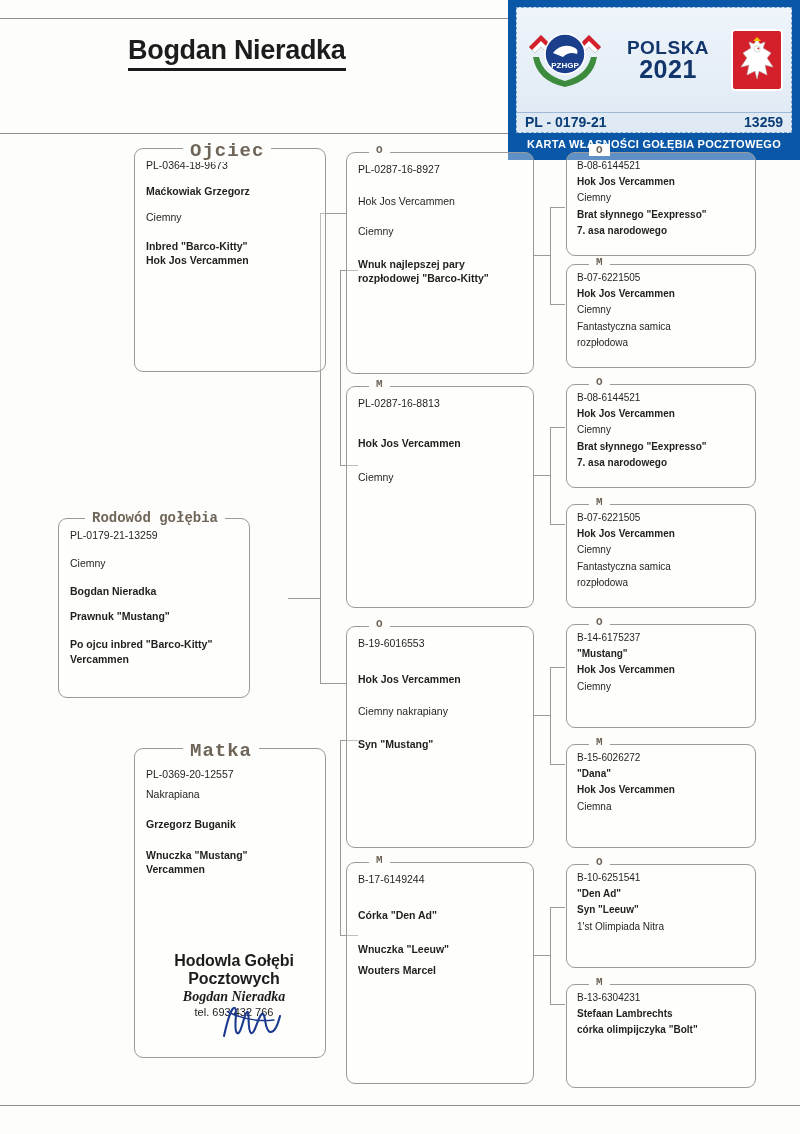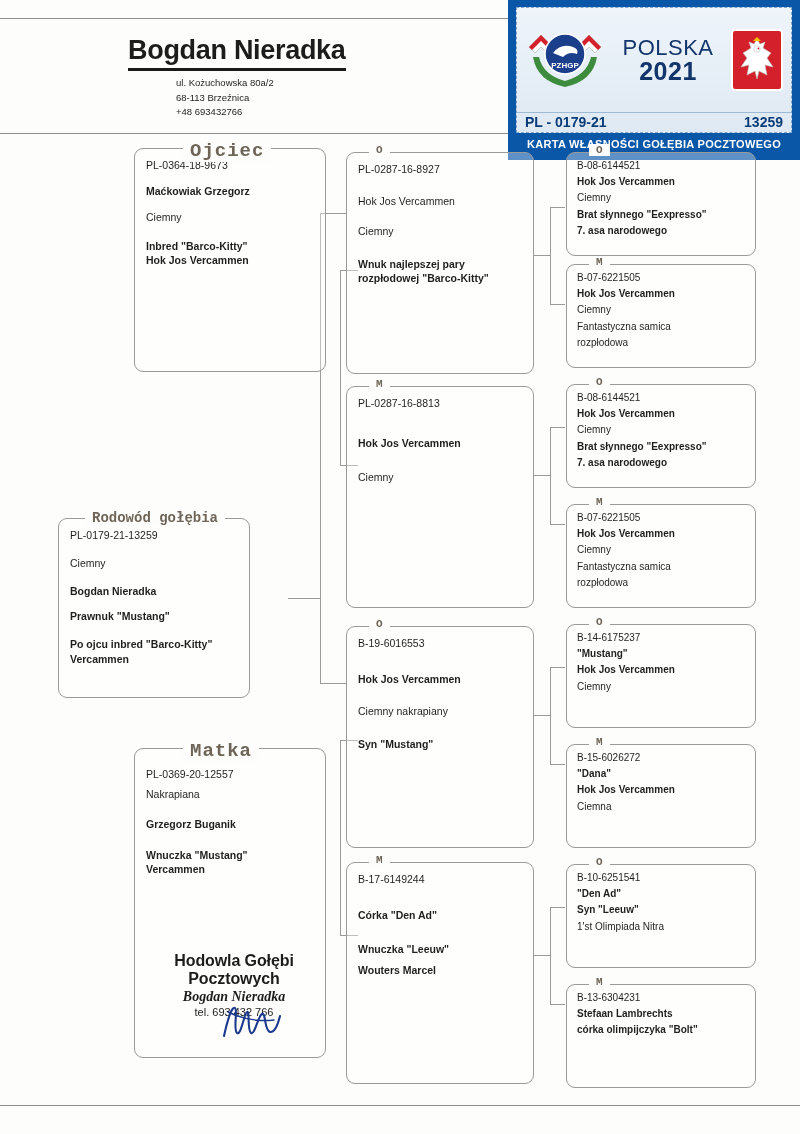--- a/index.html
+++ b/index.html
@@ -49,21 +49,21 @@
     display:flex;justify-content:space-between;align-items:flex-start;
     border-top:1px solid #9db9d6;padding:1px 8px 2px;
   }
   .cert-ring{font-size:14px;font-weight:bold;color:#0a3d78;}
   .cert-num{font-size:14px;font-weight:bold;color:#0a3d78;}
   .cert-foot{
     text-align:center;color:#fff;font-size:11px;font-weight:bold;
     letter-spacing:.3px;line-height:22px;
   }
   .polska-wrap{text-align:center;line-height:1;}
-  .polska{font-size:22px;font-weight:normal;color:#12356b;letter-spacing:.5px;}
+  .polska{font-size:19px;font-weight:bold;color:#12356b;letter-spacing:.5px;}
   .polska-year{font-size:25px;font-weight:bold;color:#12356b;letter-spacing:.5px;}
 
   
   .node{
     position:absolute;box-sizing:border-box;
     border:1px solid #9a9a9a;border-radius:9px;
     background:rgba(255,255,255,.35);
   }
   .node .tag{
     position:absolute;top:-9px;left:22px;
@@ -94,25 +94,20 @@
 </head>
 <body>
 
 <div class="page">
 
   <div class="hdr-rule" id="rule-top"></div>
   <div class="hdr-rule" id="rule-mid"></div>
   <div class="hdr-rule" id="rule-bottom"></div>
 
   <div class="owner-name">Bogdan Nieradka</div>
-  <div class="owner-addr">
-    <div>ul. Kożuchowska 80a/2</div>
-    <div>68-113 Brzeźnica</div>
-    <div>+48 693432766</div>
-  </div>
 
   <div class="cert">
     <div class="cert-inner">
       <div class="cert-mid">
         <svg width="84" height="66" viewBox="0 0 84 66">
           <path d="M6 20 L18 8 L30 20 L24 26 L18 20 L12 26 Z" fill="#ffffff" stroke="#c9c9c9"></path>
           <path d="M6 20 L18 8 L30 20 L27 23 L18 14 L9 23 Z" fill="#d4202a"></path>
           <path d="M78 20 L66 8 L54 20 L60 26 L66 20 L72 26 Z" fill="#ffffff" stroke="#c9c9c9"></path>
           <path d="M78 20 L66 8 L54 20 L57 23 L66 14 L75 23 Z" fill="#d4202a"></path>
           <path d="M10 30 Q14 54 42 60 Q70 54 74 30 L68 30 Q64 48 42 54 Q20 48 16 30 Z" fill="#3d8c3d"></path>

